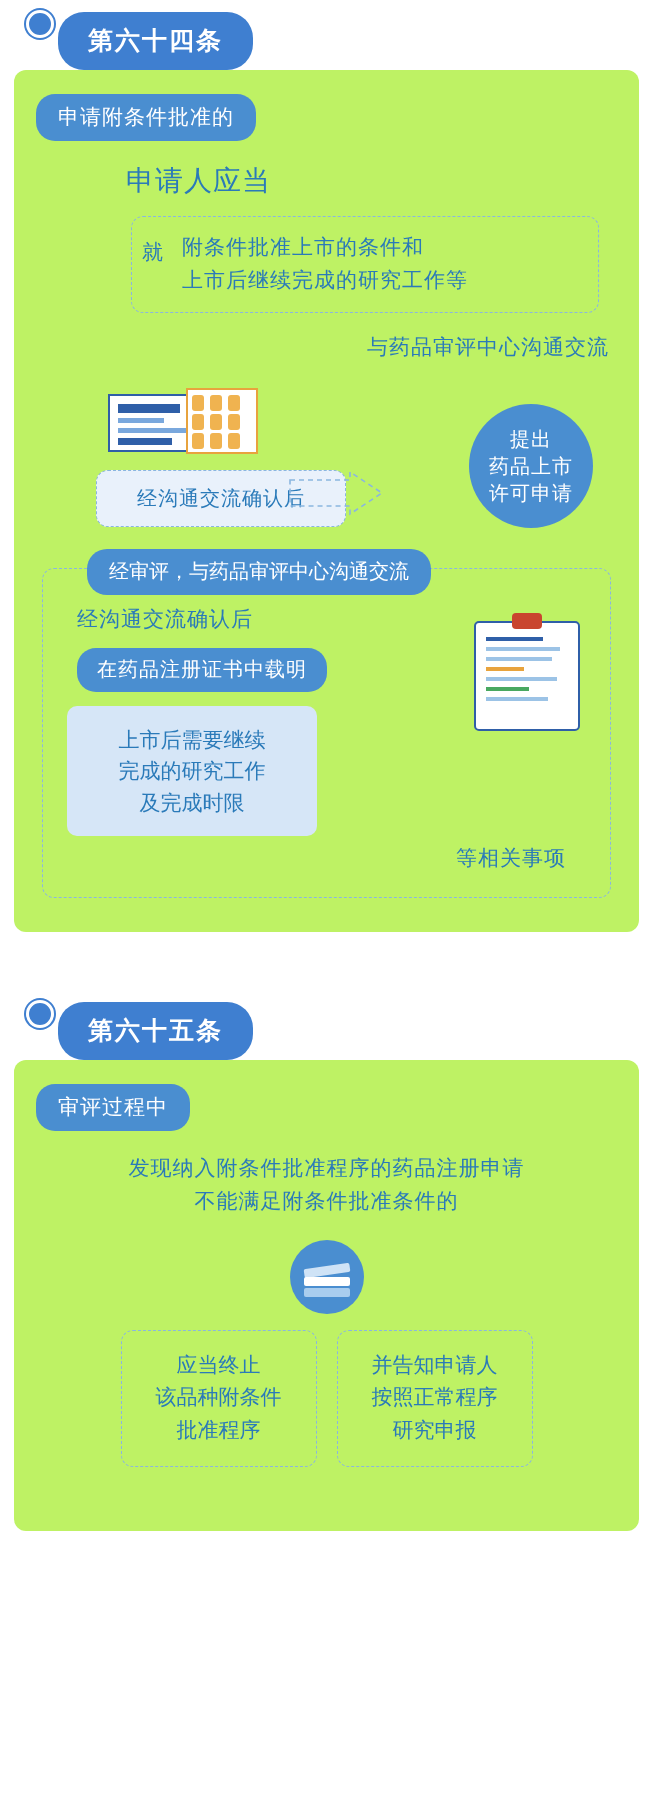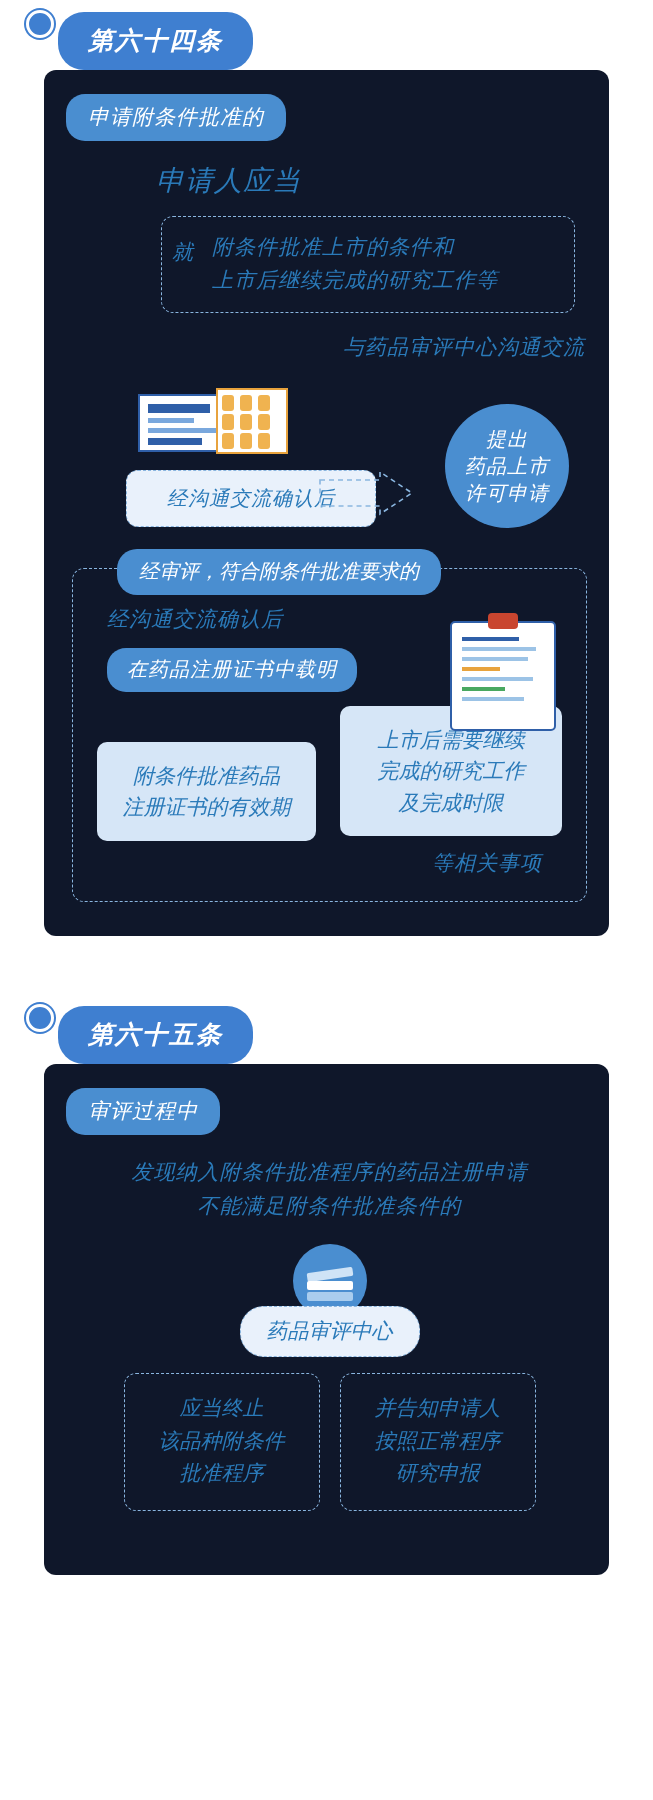--- a/index.html
+++ b/index.html
@@ -17,21 +17,20 @@
   .page {
     position: relative;
     width: 653px;
     min-height: 1800px;
     overflow: hidden;
   }
 
   
   .section {
     position: relative;
-    font-style: italic;
   }
   .sec-header {
     position: relative;
     height: 70px;
   }
   .sec-dot {
     position: absolute;
     left: 26px;
     top: 10px;
     width: 28px;
@@ -53,24 +52,24 @@
     color: #ffffff;
     font-size: 25px;
     font-weight: bold;
     letter-spacing: 2px;
     text-align: center;
     box-sizing: border-box;
   }
 
   
   .panel {
-    margin: 0 44px;
-    background: #0f172a;
+    margin: 0 14px;
+    background: #bef264;
     border-radius: 12px;
-    padding: 24px 16px 34px 22px;
+    padding: 24px 22px 34px 22px;
     position: relative;
     box-sizing: border-box;
   }
 
   
   .tag-blue {
     display: inline-block;
     background: #4a8ed0;
     color: #ffffff;
     font-size: 21px;
@@ -407,21 +406,21 @@
         <div class="circle-blue">
           <div>
             <div>提出</div>
             <div>药品上市</div>
             <div>许可申请</div>
           </div>
         </div>
       </div>
 
       <div class="dashed a64-lower">
-        <div class="a64-lower-tag">经审评，符合附条件批准要求的</div>
+        <div class="a64-lower-tag">经审评，与药品审评中心沟通交流</div>
 
         <div class="clipboard">
           <div class="cb-body">
             <div class="cb-line b" style="width:70%;"></div>
             <div class="cb-line" style="width:90%;"></div>
             <div class="cb-line" style="width:80%;"></div>
             <div class="cb-line o" style="width:46%;"></div>
             <div class="cb-line" style="width:86%;"></div>
             <div class="cb-line g" style="width:52%;"></div>
             <div class="cb-line" style="width:76%;"></div>
@@ -429,24 +428,20 @@
           <div class="cb-clip"></div>
         </div>
 
         <div class="a64-l-row txt">经沟通交流确认后</div>
 
         <div class="a64-l-tag2">
           <span class="tag-blue small">在药品注册证书中载明</span>
         </div>
 
         <div class="a64-two">
-          <div class="box-fill bf-left">
-            <div>附条件批准药品</div>
-            <div>注册证书的有效期</div>
-          </div>
           <div class="box-fill bf-right">
             <div>上市后需要继续</div>
             <div>完成的研究工作</div>
             <div>及完成时限</div>
           </div>
         </div>
 
         <div class="a64-tail txt">等相关事项</div>
       </div>
 
@@ -472,23 +467,20 @@
         <div>发现纳入附条件批准程序的药品注册申请</div>
         <div>不能满足附条件批准条件的</div>
       </div>
 
       <div class="books">
         <div class="bk bk1"></div>
         <div class="bk bk2"></div>
         <div class="bk bk3"></div>
       </div>
 
-      <div class="center-pill-wrap">
-        <span class="pill-outline">药品审评中心</span>
-      </div>
 
       <div class="a65-two">
         <div class="dashed a65-box">
           <div>应当终止</div>
           <div>该品种附条件</div>
           <div>批准程序</div>
         </div>
         <div class="dashed a65-box">
           <div>并告知申请人</div>
           <div>按照正常程序</div>

